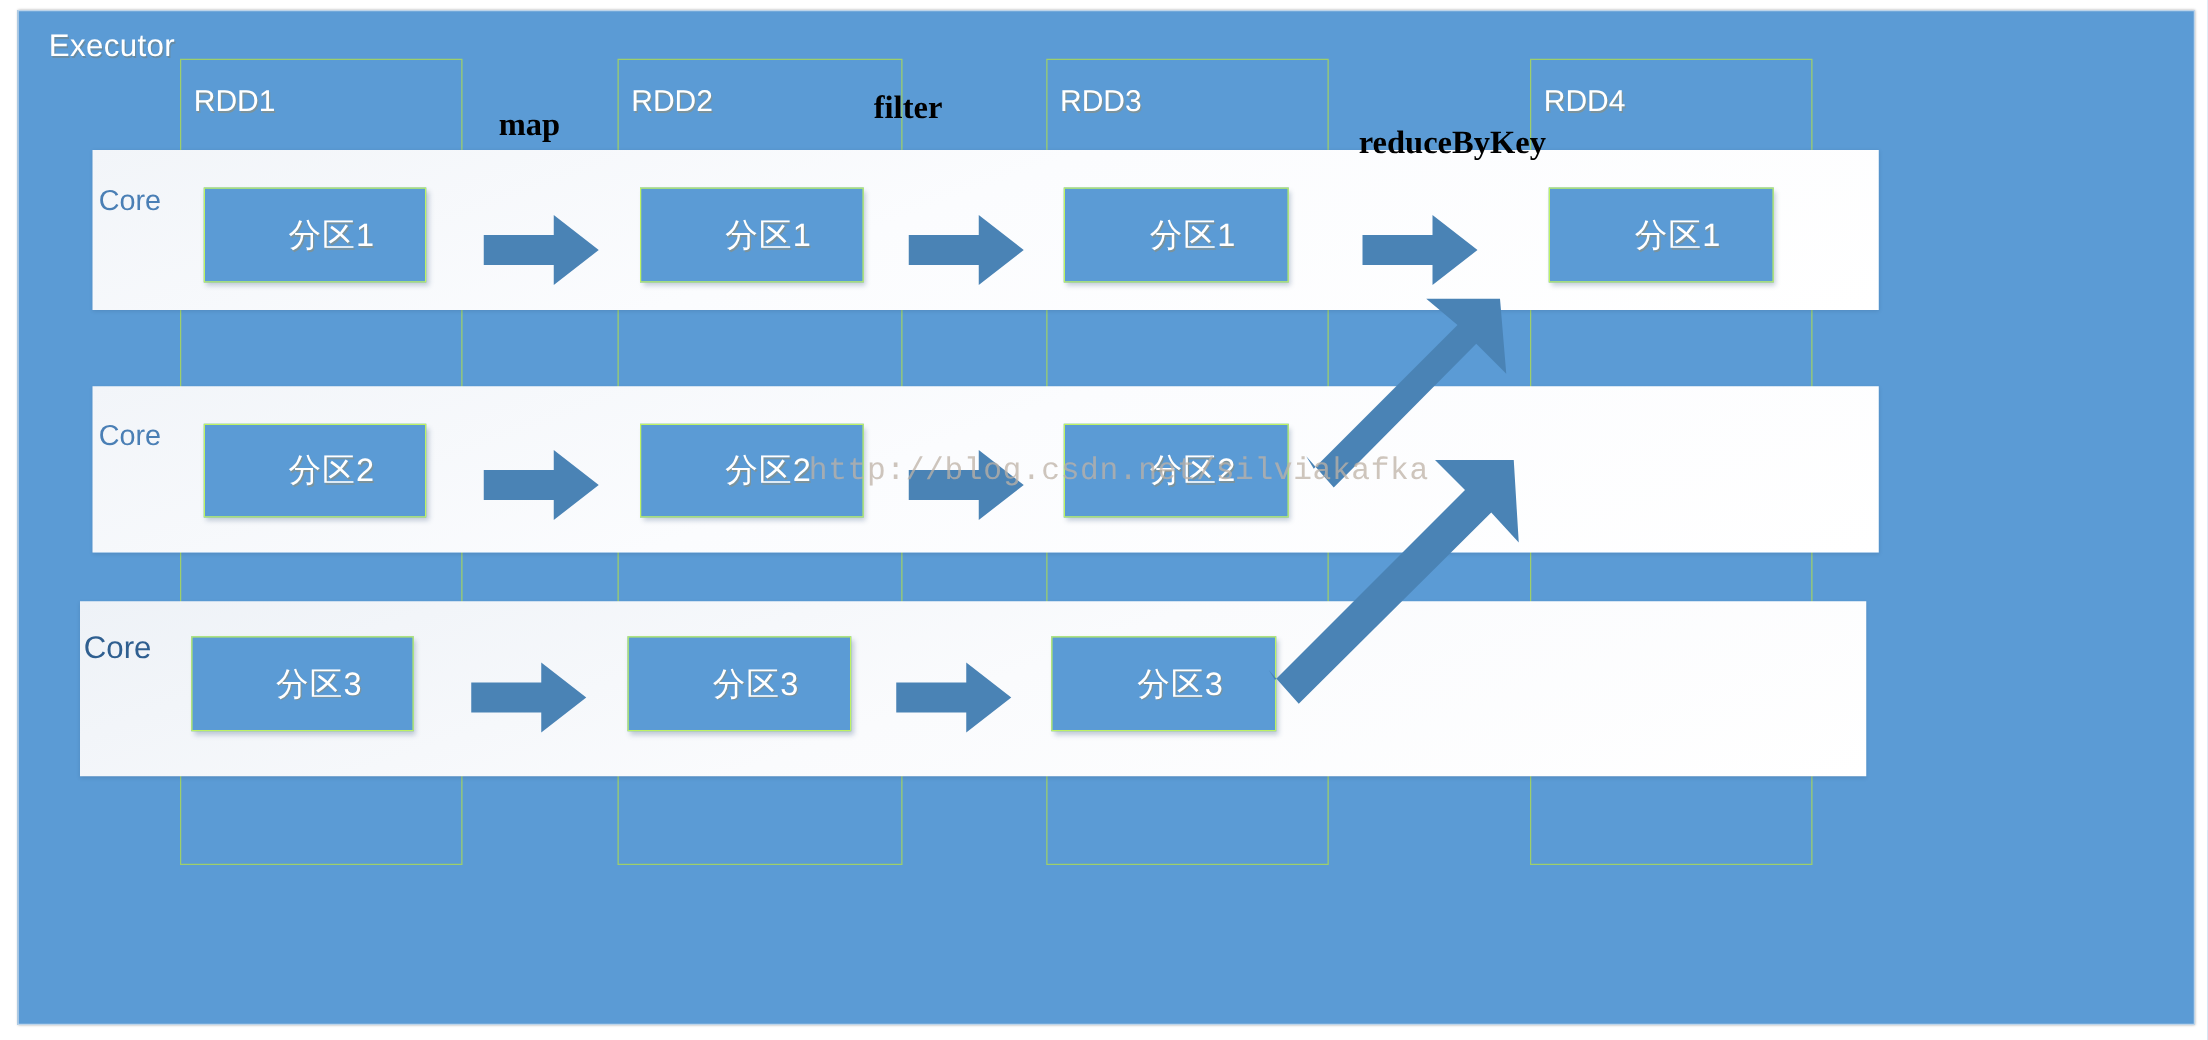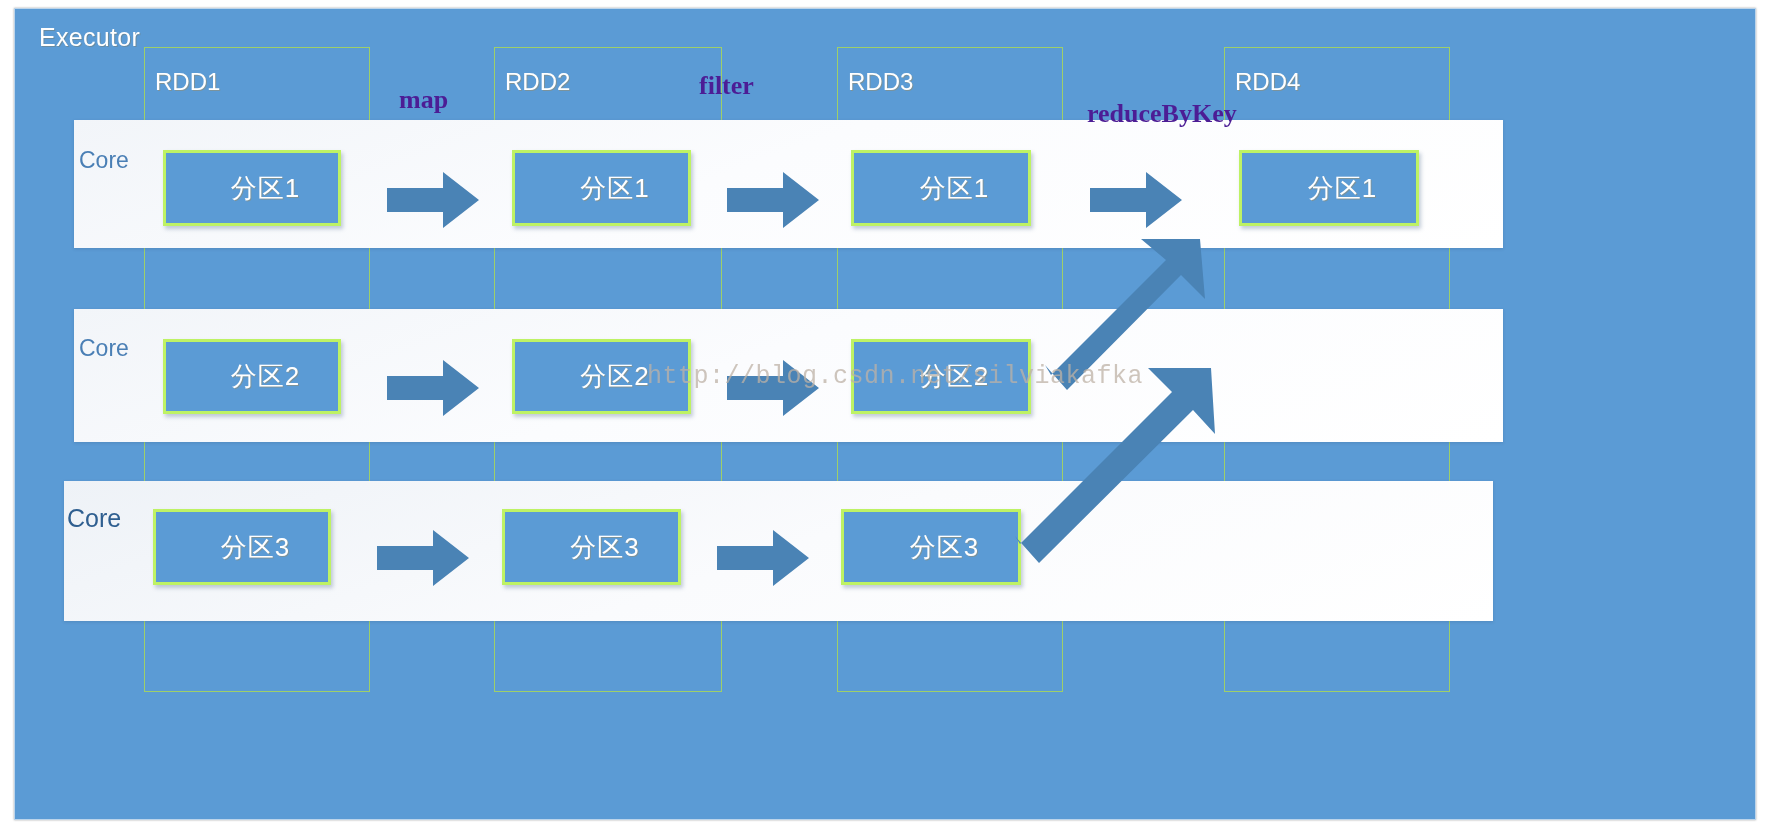--- a/index.html
+++ b/index.html
@@ -68,42 +68,42 @@
   }
   .core-label.dark {
     color: #2f5f90;
     font-size: 25px;
   }
 
   
   .part-box {
     position: absolute;
     background: #5b9bd5;
-    border: 3px solid #bef264;
+    border: 1px solid #bef264;
     box-shadow: 2px 3px 4px rgba(60,90,130,0.30);
     display: flex;
     align-items: center;
     justify-content: center;
     padding-left: 27px;
   }
   .part-text {
     font-size: 26px;
     color: #ffffff;
     text-shadow: 1px 1px 0 rgba(150,140,110,0.55);
     letter-spacing: 1px;
     white-space: nowrap;
   }
 
   
   .op-label {
     position: absolute;
     font-family: "Liberation Serif", serif;
     font-weight: bold;
     font-size: 26px;
-    color: #4c1d95;
+    color: #000000;
     white-space: nowrap;
   }
 
   
   .h-arrow { position: absolute; }
   .h-arrow svg { display: block; overflow: visible; }
 
   
   .d-arrow { position: absolute; }
   .d-arrow svg { display: block; overflow: visible; }

